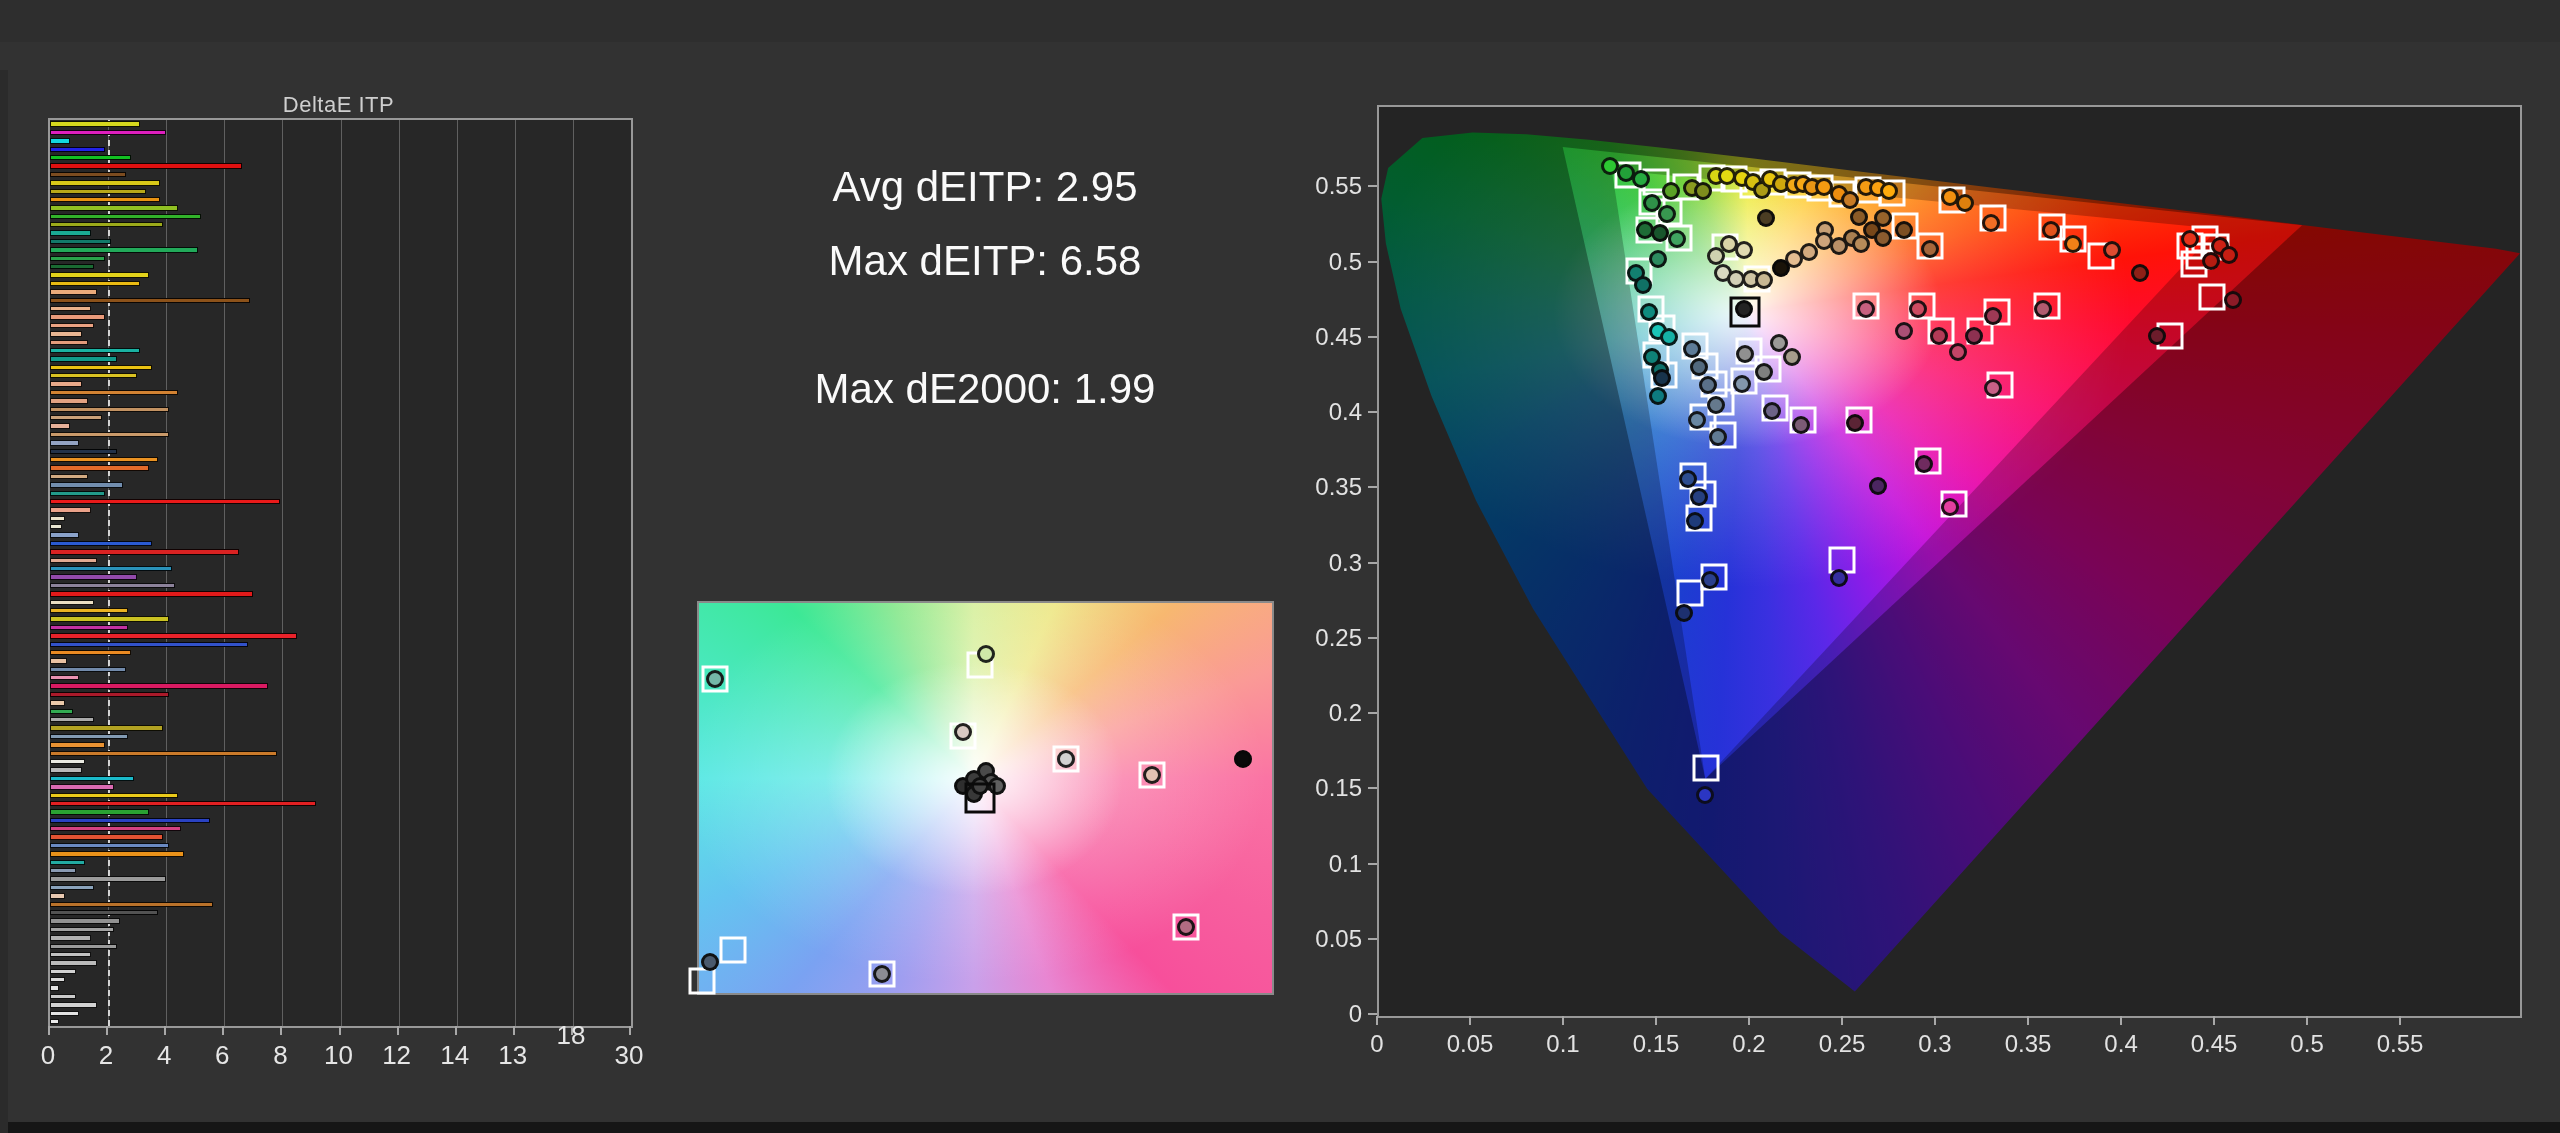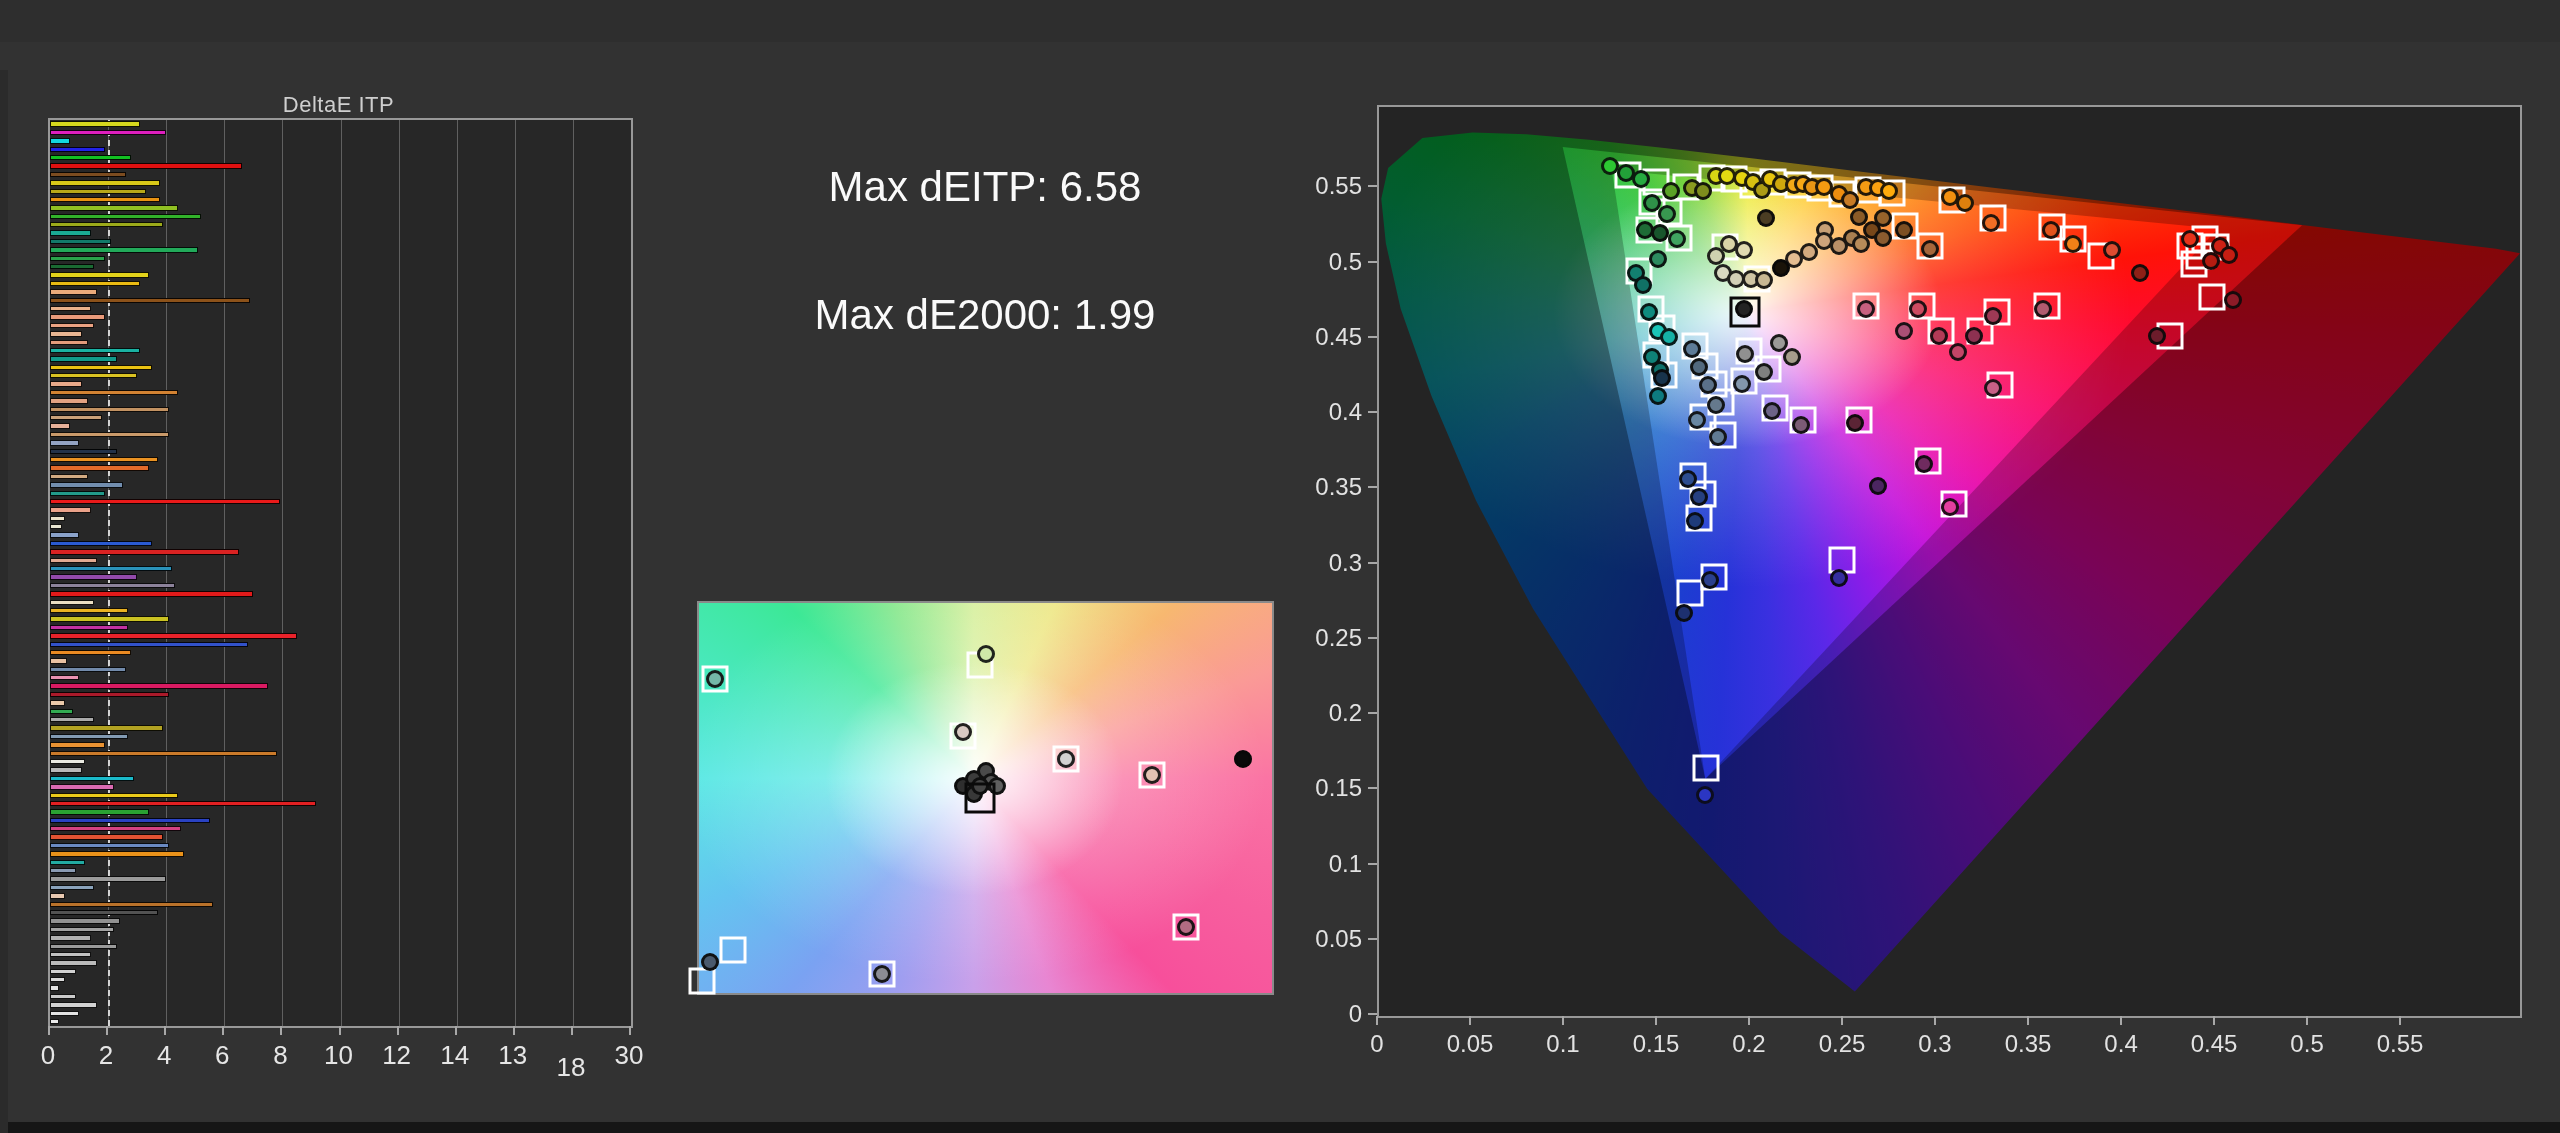--- a/index.html
+++ b/index.html
@@ -200,27 +200,28 @@
       <div class="tick-label-x" style="left: 245.4px; top: 1040px;">8</div>
       <div class="tick-mark" style="left: 338.5px; top: 1026px; width: 2px; height: 9px;"></div>
       <div class="tick-label-x" style="left: 303.5px; top: 1040px;">10</div>
       <div class="tick-mark" style="left: 396.6px; top: 1026px; width: 2px; height: 9px;"></div>
       <div class="tick-label-x" style="left: 361.6px; top: 1040px;">12</div>
       <div class="tick-mark" style="left: 454.7px; top: 1026px; width: 2px; height: 9px;"></div>
       <div class="tick-label-x" style="left: 419.7px; top: 1040px;">14</div>
       <div class="tick-mark" style="left: 512.8px; top: 1026px; width: 2px; height: 9px;"></div>
       <div class="tick-label-x" style="left: 477.8px; top: 1040px;">13</div>
       <div class="tick-mark" style="left: 570.9px; top: 1026px; width: 2px; height: 9px;"></div>
-      <div class="tick-label-x" style="left: 535.9px; top: 1052px;">18</div>
+      <div class="tick-label-x" style="left: 535.9px; top: 1020px;">18</div>
       <div class="tick-mark" style="left: 629px; top: 1026px; width: 2px; height: 9px;"></div>
       <div class="tick-label-x" style="left: 594px; top: 1040px;">30</div>
     </div>
 
   <div id="stats">
     <div class="group1">
+        <div>Avg dEITP: 2.95</div>
         <div>Max dEITP: 6.58</div>
       </div>
     <div class="group2">
         <div>Max dE2000: 1.99</div>
       </div>
   </div>
 
   <div id="ab-panel">
       <div class="pt-square" style="left: 49%; top: 16%; width: 27px; height: 27px;"></div>
       <div class="pt-square" style="left: 2.8%; top: 19.5%; width: 27px; height: 27px;"></div>

